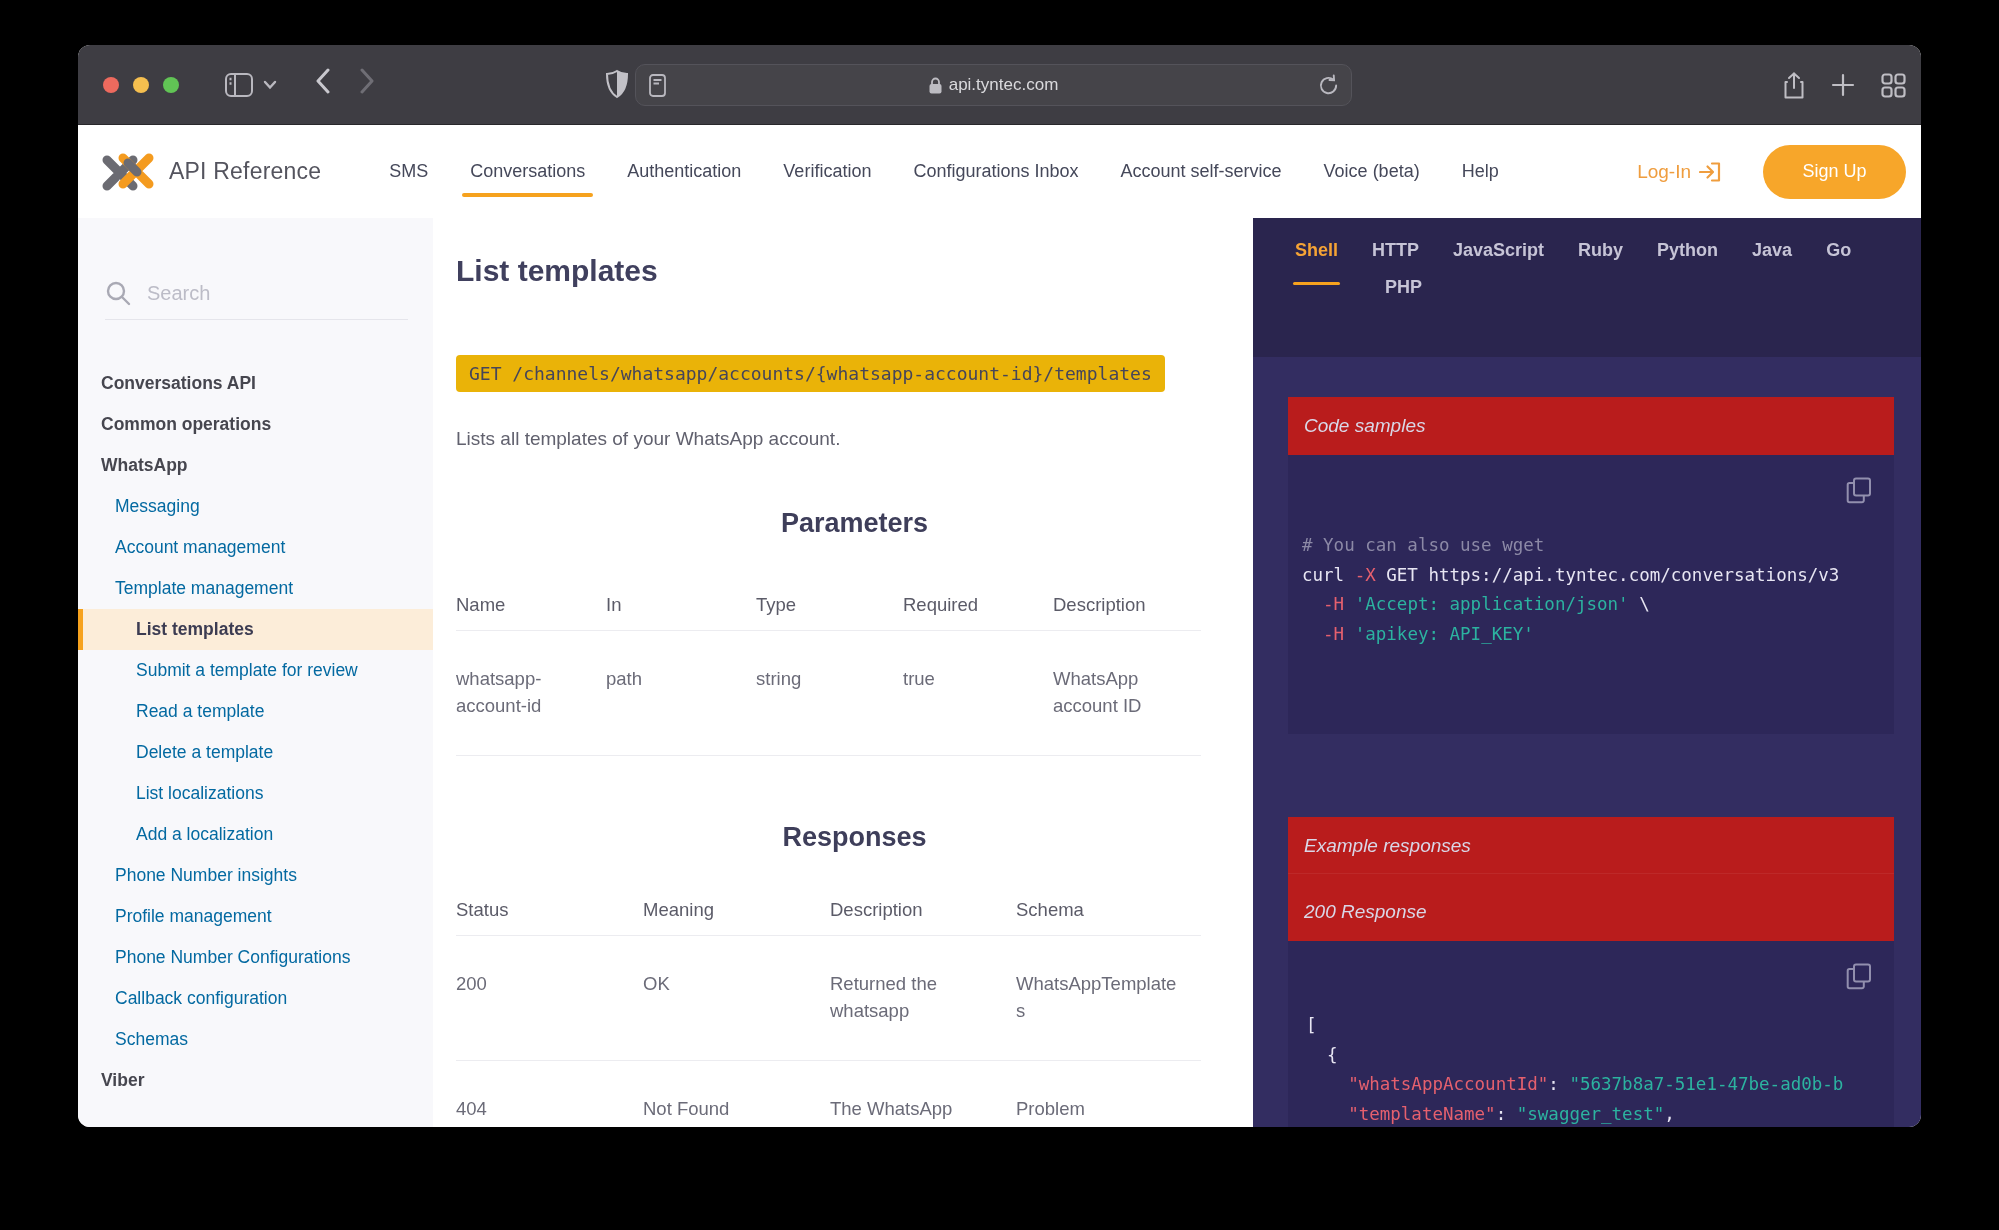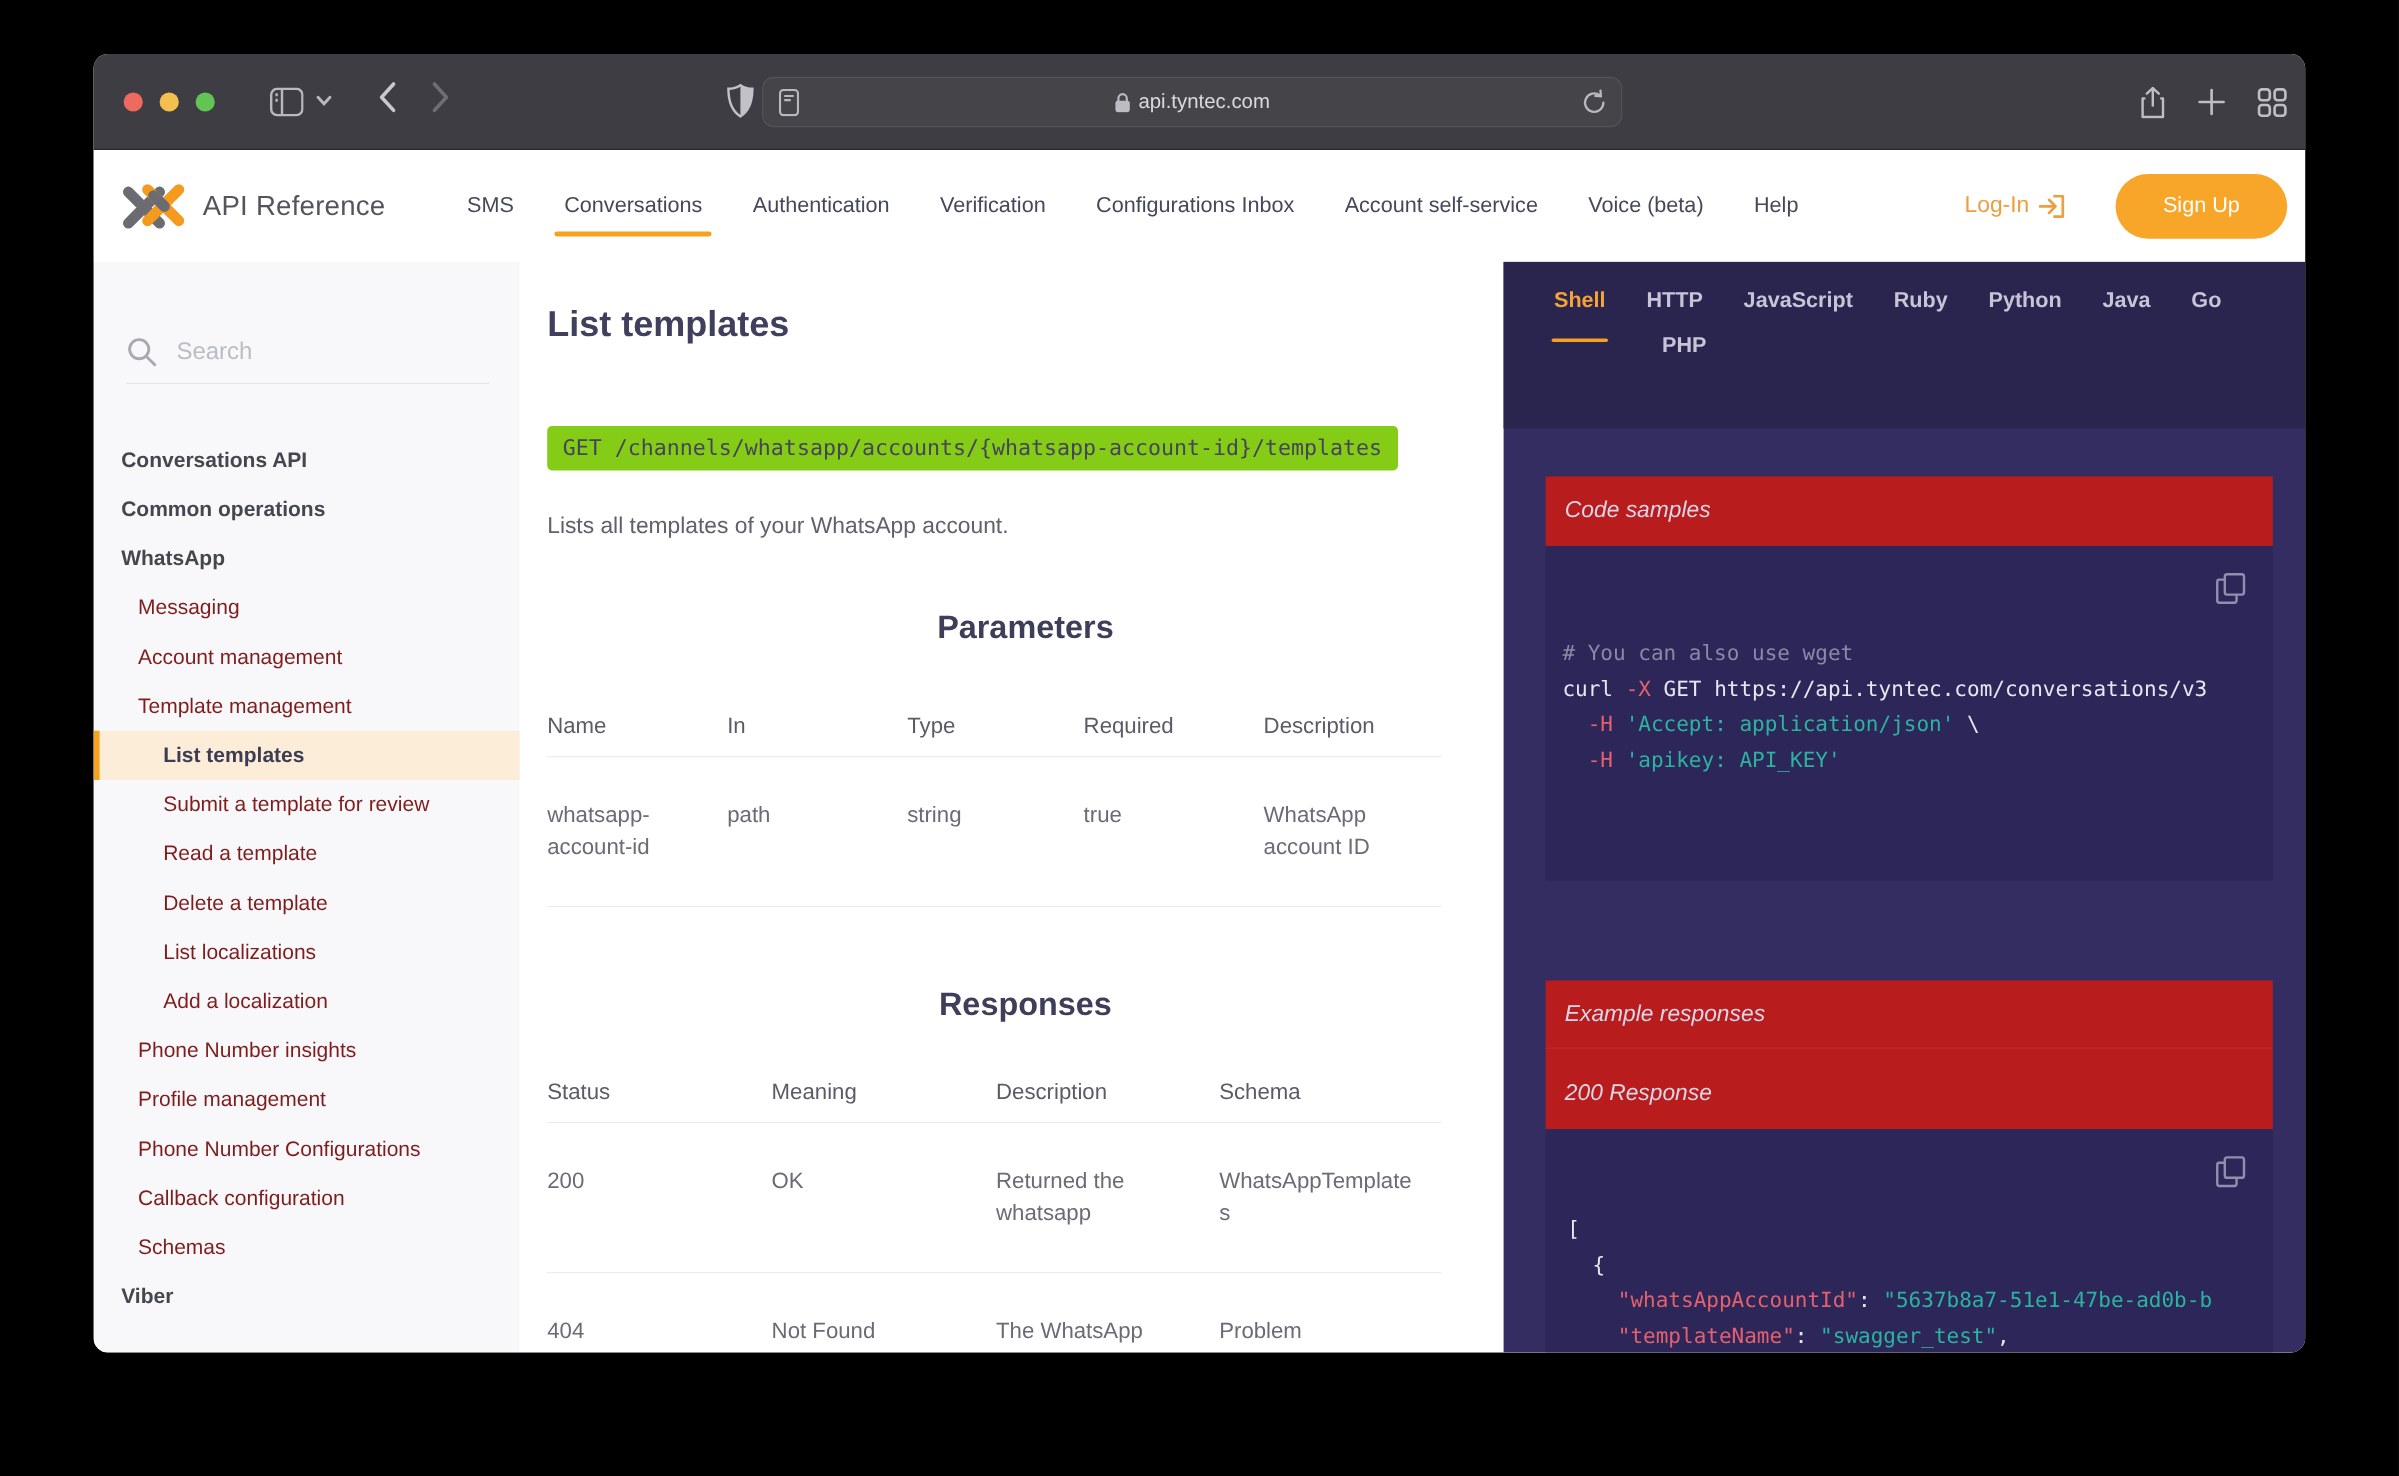--- a/index.html
+++ b/index.html
@@ -42,30 +42,30 @@
   .site-body { display:flex; height:909px; overflow:hidden; }
   .side { width:355px; background:#f8f8fb; flex:none; position:relative; }
   .content { flex:1; background:#fff; padding:36px 0 0 23px; overflow:hidden; }
   .panel { width:668px; flex:none; background:#332d61; }
 
   
   .search { margin:62px 25px 0 27px; display:flex; align-items:center; gap:16px; padding-bottom:13px; border-bottom:1px solid #e5e5eb; }
   .search input { border:none; outline:none; background:transparent; font-size:20px; color:#5a5a66; width:200px; font-family:inherit; }
   .search input::placeholder { color:#bcbcc7; }
   .nav-list { margin-top:43px; }
-  .side-item { height:41px; display:flex; align-items:center; font-size:17.5px; color:#7f1d1d; cursor:pointer; }
+  .side-item { height:41px; display:flex; align-items:center; font-size:17.5px; color:#0369a1; cursor:pointer; }
   .side-item.l0 { padding-left:23px; font-weight:bold; color:#46464f; }
   .side-item.l1 { padding-left:37px; }
   .side-item.l2 { padding-left:58px; }
   .side-item.active { background:#fcedd9; border-left:5px solid #f6a21e; color:#3c3c52; font-weight:bold; }
   .side-item.active.l2 { padding-left:53px; }
 
   
   h1.doc-title { font-size:30px; color:#40405e; font-weight:bold; }
-  .endpoint { display:inline-block; margin-top:67px; background:#84cc16; border-radius:4px; padding:8px 13px;
+  .endpoint { display:inline-block; margin-top:67px; background:#eab308; border-radius:4px; padding:8px 13px;
               font-family:"DejaVu Sans Mono", monospace; font-size:18px; color:#45455a; }
   .desc { margin-top:34px; font-size:19px; color:#61616e; line-height:26px; }
   h2.sec { font-size:27px; color:#3e3e5a; font-weight:bold;text-align:center; }
   h2.params { margin-top:56px; }
   h2.resps { margin-top:66px; }
   .tbl { width:745px; }
   .tbl-head { display:flex; border-bottom:1px solid #ececf0; }
   .tbl-row  { display:flex; border-bottom:1px solid #ececf0; }
   .cell { font-size:18.5px; line-height:27px; padding-right:20px; }
   .tbl-head .cell { color:#5b5b68; padding-bottom:12px; }

